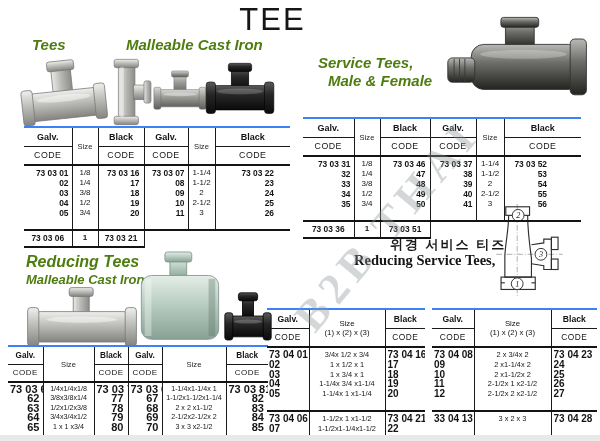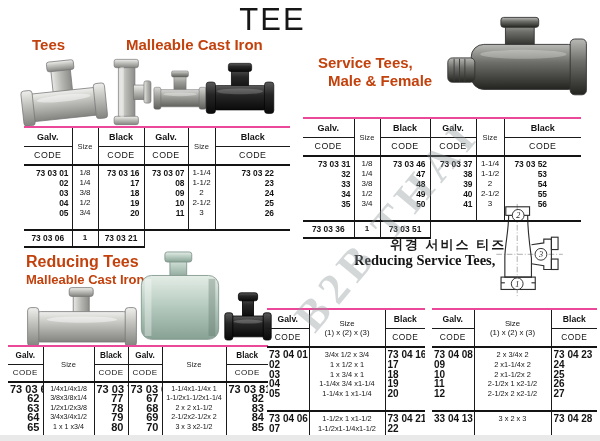--- a/index.html
+++ b/index.html
@@ -1,33 +1,33 @@
 <!DOCTYPE html>
 <html><head>
 <meta charset="utf-8">
 <style>
   html,body{margin:0;padding:0;background:#e9e9e9;}
   #page{position:relative;width:600px;height:435px;background:#ffffff;overflow:hidden;
         font-family:"Liberation Sans","DejaVu Sans",sans-serif;color:#141414;}
   .abs{position:absolute;}
   .title{left:0;top:2px;width:545px;text-align:center;font-size:31px;font-weight:400;letter-spacing:2px;color:#161616;}
-  .seclabel{font-weight:bold;color:#c2410c;white-space:nowrap;}
+  .seclabel{font-style:italic;font-weight:bold;color:#4d7c0f;white-space:nowrap;}
   .kr{font-weight:bold;font-size:13px;letter-spacing:2px;color:#1a1a1a;}
   .en-serif{font-family:"Liberation Serif","DejaVu Serif",serif;font-weight:bold;font-size:14.5px;color:#151515;}
   .watermark{left:222px;top:200px;width:330px;text-align:center;transform:rotate(-50deg);
              font-family:"Liberation Serif","DejaVu Serif",serif;font-weight:bold;font-size:44px;
              letter-spacing:7px;color:#8f979b;opacity:.38;z-index:9;pointer-events:none;white-space:nowrap;}
   .ph{position:absolute;}
 
   
   table{position:absolute;border-collapse:collapse;table-layout:fixed;}
   th,td{box-sizing:border-box;padding:0 2px;overflow:hidden;white-space:nowrap;}
   th{font-weight:400;}
   th+th,td+td{border-left:1px solid #1a1a1a;}
-  thead tr:first-child th{border-top:2px solid #ec4899;}
+  thead tr:first-child th{border-top:2px solid #3b82f6;}
   .hb{font-weight:bold;font-size:9px;text-align:center;border-bottom:1px solid #1a1a1a;}
   .hs{font-size:7.6px;text-align:center;color:#242424;}
   .hc{font-size:8.8px;text-align:center;letter-spacing:.5px;}
   .hs2{font-size:7.8px;text-align:center;line-height:9px;}
   tbody.main tr:first-child td{border-top:2px solid #141414;padding-top:2px;}
   tbody.main tr:last-child td{border-bottom:2px solid #141414;padding-bottom:11px;}
   tbody.foot tr:first-child td{border-top:2px solid #141414;padding-top:2px;}
   tbody.foot:not(.halffoot) tr:last-child td{border-bottom:2px solid #141414;padding-bottom:3px;}
   .halffoot td{border-bottom:2px solid #141414;}
   .halffoot .c2{border-right:1px solid #1a1a1a;}

